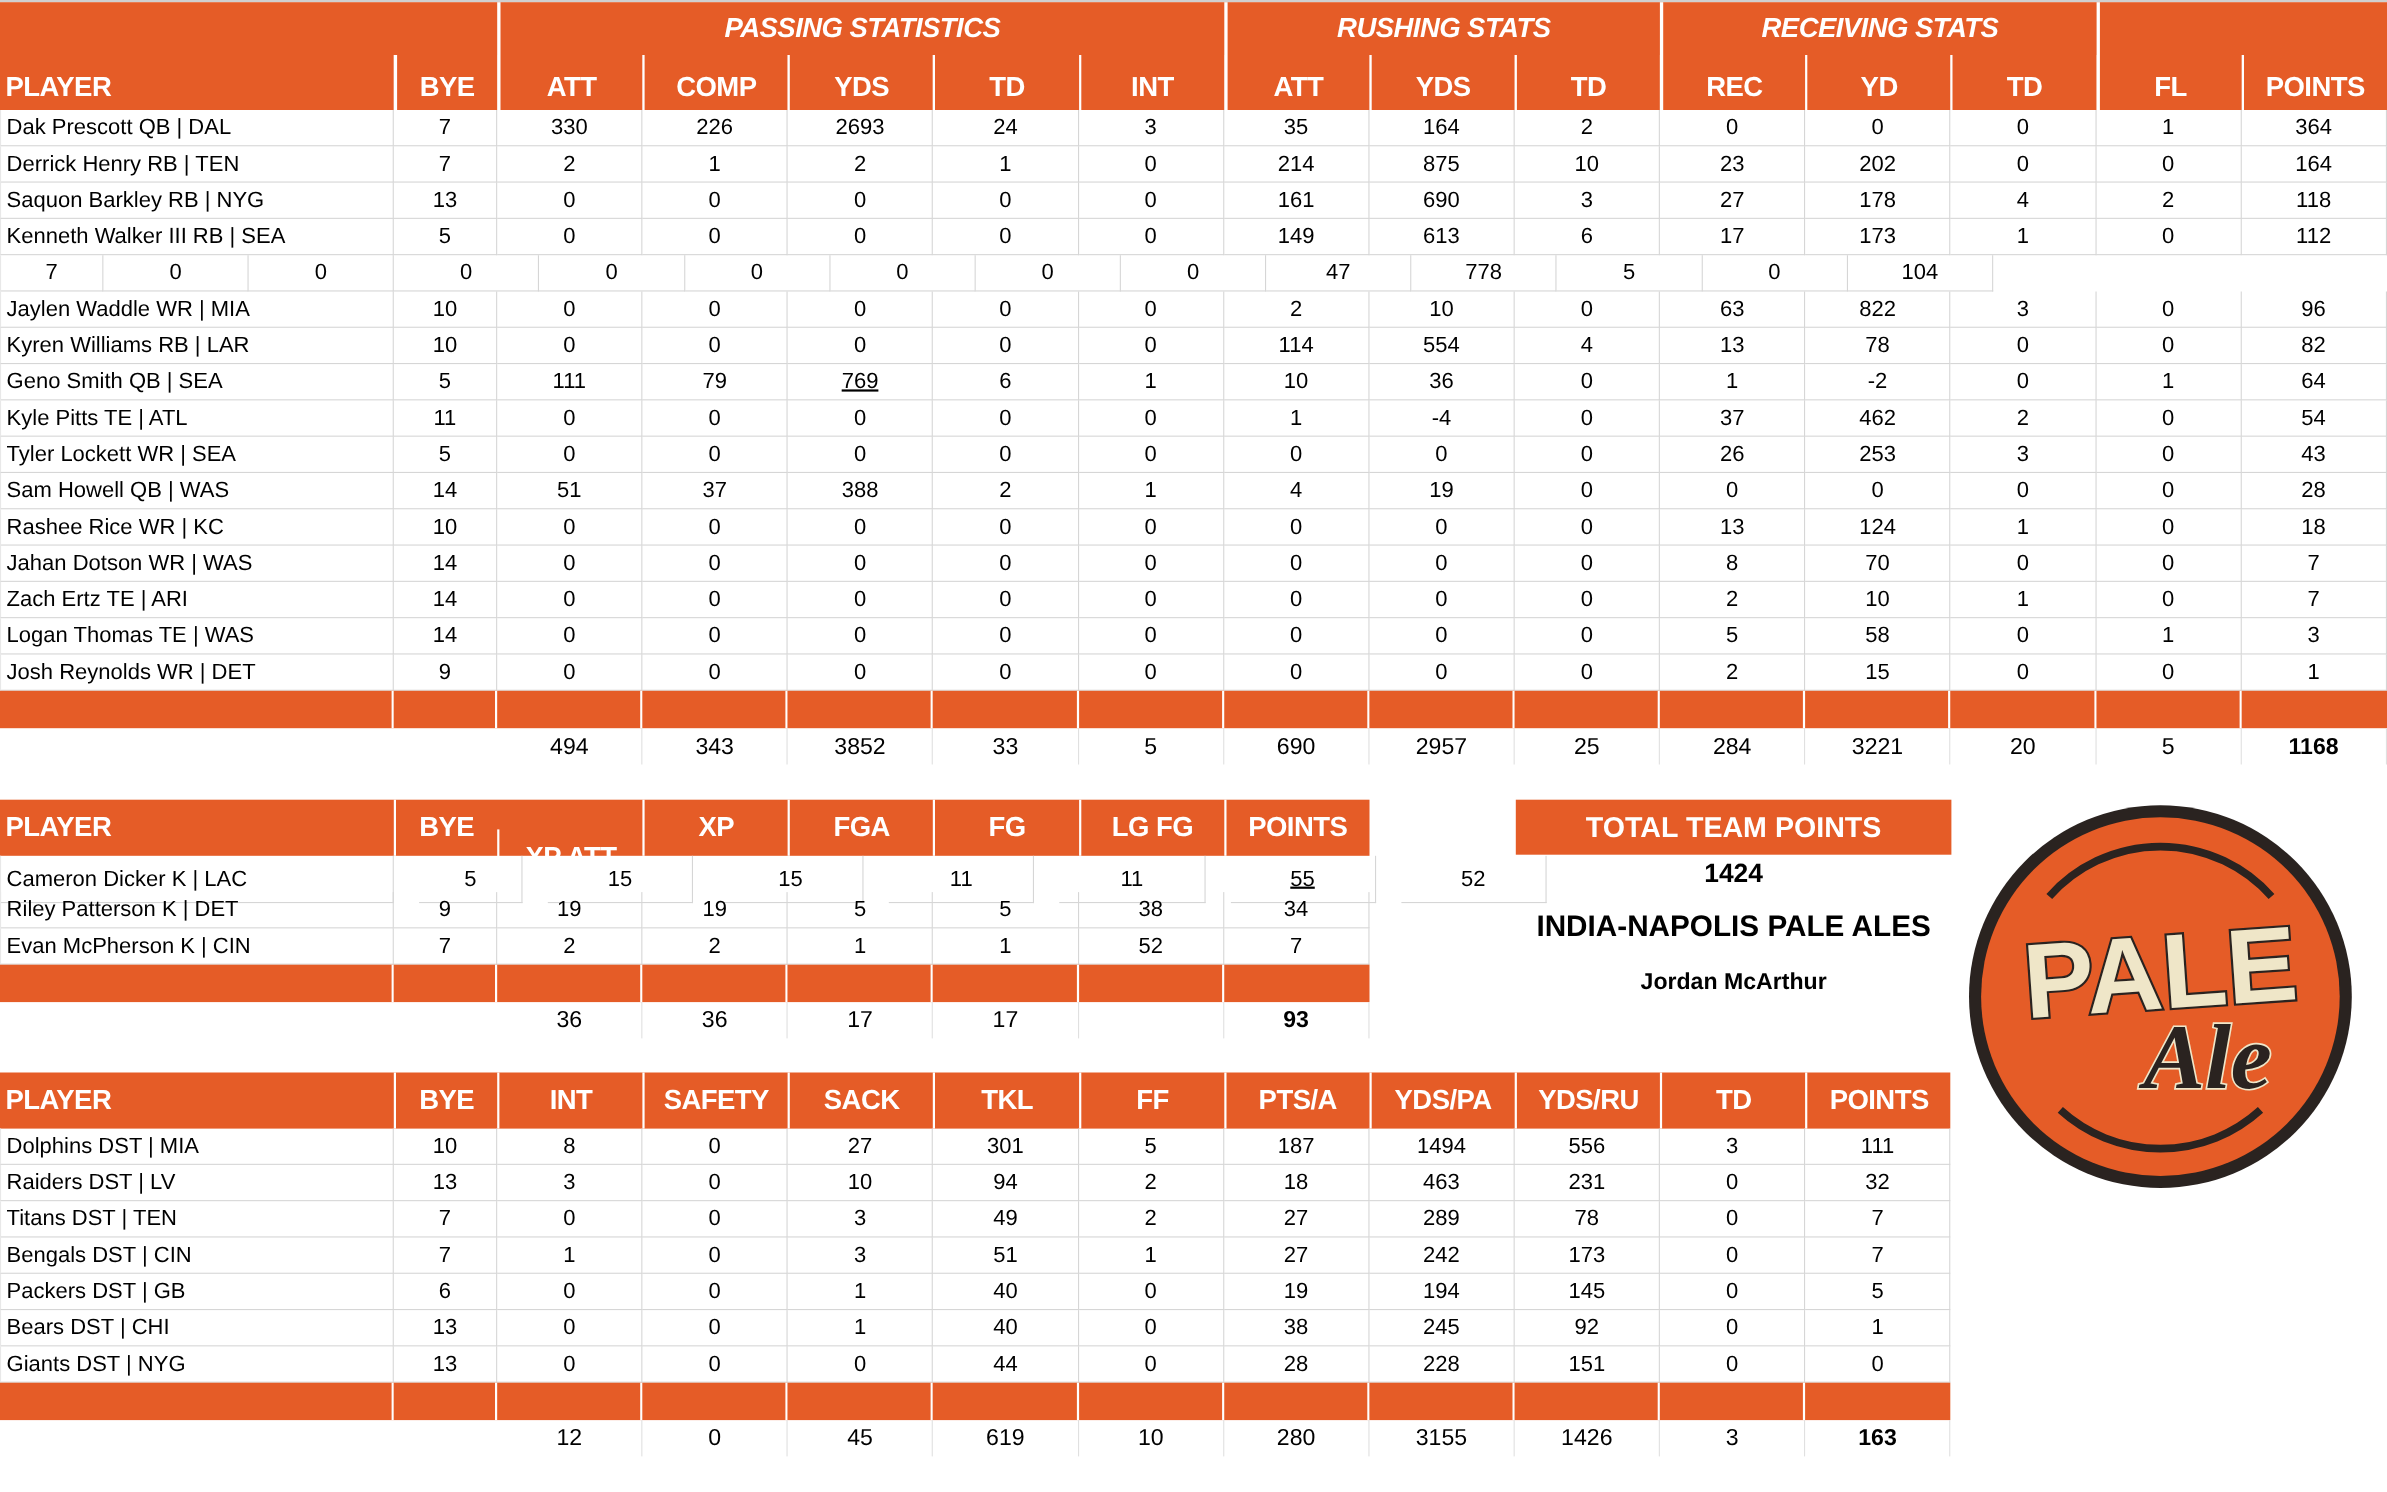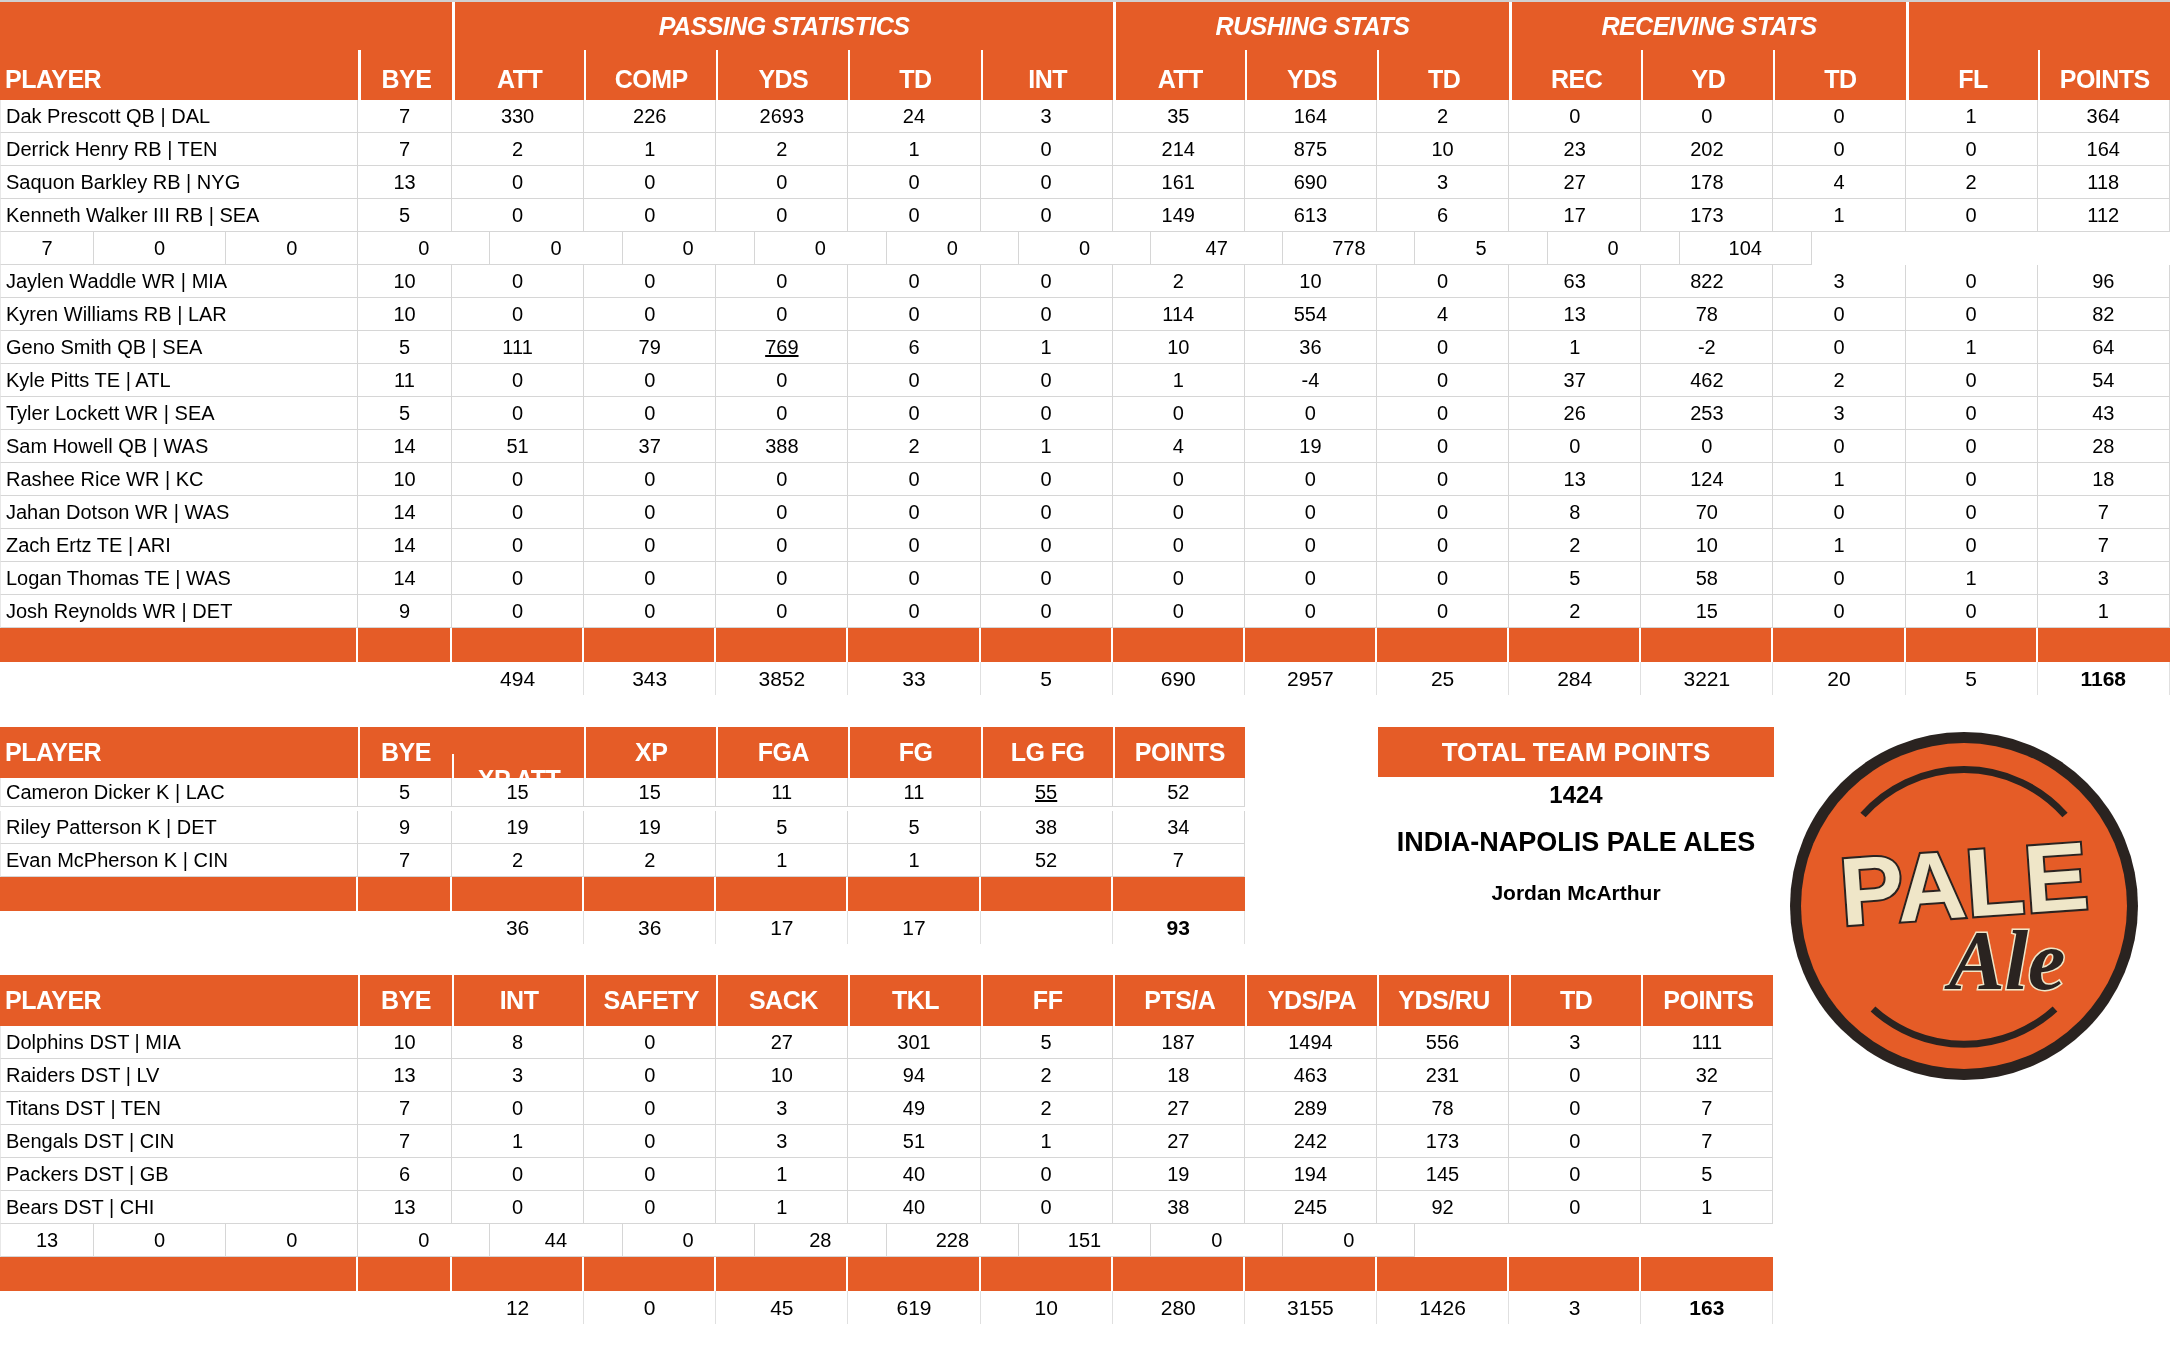--- a/index.html
+++ b/index.html
@@ -391,21 +391,21 @@
     <div class="row hdr" style="top: 727px; height: 51px;">
       <div class="cell player" style="width: 358px;">PLAYER</div>
       <div class="cell" style="width: 94px;">BYE</div>
       <div class="cell" style="width: 132.15px; margin-top: 27px;">XP ATT</div>
       <div class="cell" style="width: 132.15px;">XP</div>
       <div class="cell" style="width: 132.15px;">FGA</div>
       <div class="cell" style="width: 132.15px;">FG</div>
       <div class="cell" style="width: 132.15px;">LG FG</div>
       <div class="cell" style="width: 132.15px;">POINTS</div>
     </div>
-    <div class="row drow" style="top: 778px; height: 29px;">
+    <div class="row drow" style="top: 778px; height: 43px; gap: 23px;">
       <div class="cell player" style="width: 358px;">Cameron Dicker K | LAC</div>
       <div class="cell" style="width: 94px;">5</div>
       <div class="cell" style="width: 132.15px;">15</div>
       <div class="cell" style="width: 132.15px;">15</div>
       <div class="cell" style="width: 132.15px;">11</div>
       <div class="cell" style="width: 132.15px;">11</div>
       <div class="cell" style="width: 132.15px; text-decoration: underline;">55</div>
       <div class="cell" style="width: 132.15px;">52</div>
     </div>
     <div class="row drow" style="top: 811px; height: 33px;">
@@ -543,20 +543,21 @@
       <div class="cell" style="width: 132.15px;">1</div>
       <div class="cell" style="width: 132.15px;">40</div>
       <div class="cell" style="width: 132.15px;">0</div>
       <div class="cell" style="width: 132.15px;">38</div>
       <div class="cell" style="width: 132.15px;">245</div>
       <div class="cell" style="width: 132.15px;">92</div>
       <div class="cell" style="width: 132.15px;">0</div>
       <div class="cell" style="width: 132.15px;">1</div>
     </div>
     <div class="row drow" style="top: 1224px; height: 33px;">
+      <div class="cell player" style="width: 358px;">Giants DST | NYG</div>
       <div class="cell" style="width: 94px;">13</div>
       <div class="cell" style="width: 132.15px;">0</div>
       <div class="cell" style="width: 132.15px;">0</div>
       <div class="cell" style="width: 132.15px;">0</div>
       <div class="cell" style="width: 132.15px;">44</div>
       <div class="cell" style="width: 132.15px;">0</div>
       <div class="cell" style="width: 132.15px;">28</div>
       <div class="cell" style="width: 132.15px;">228</div>
       <div class="cell" style="width: 132.15px;">151</div>
       <div class="cell" style="width: 132.15px;">0</div>

